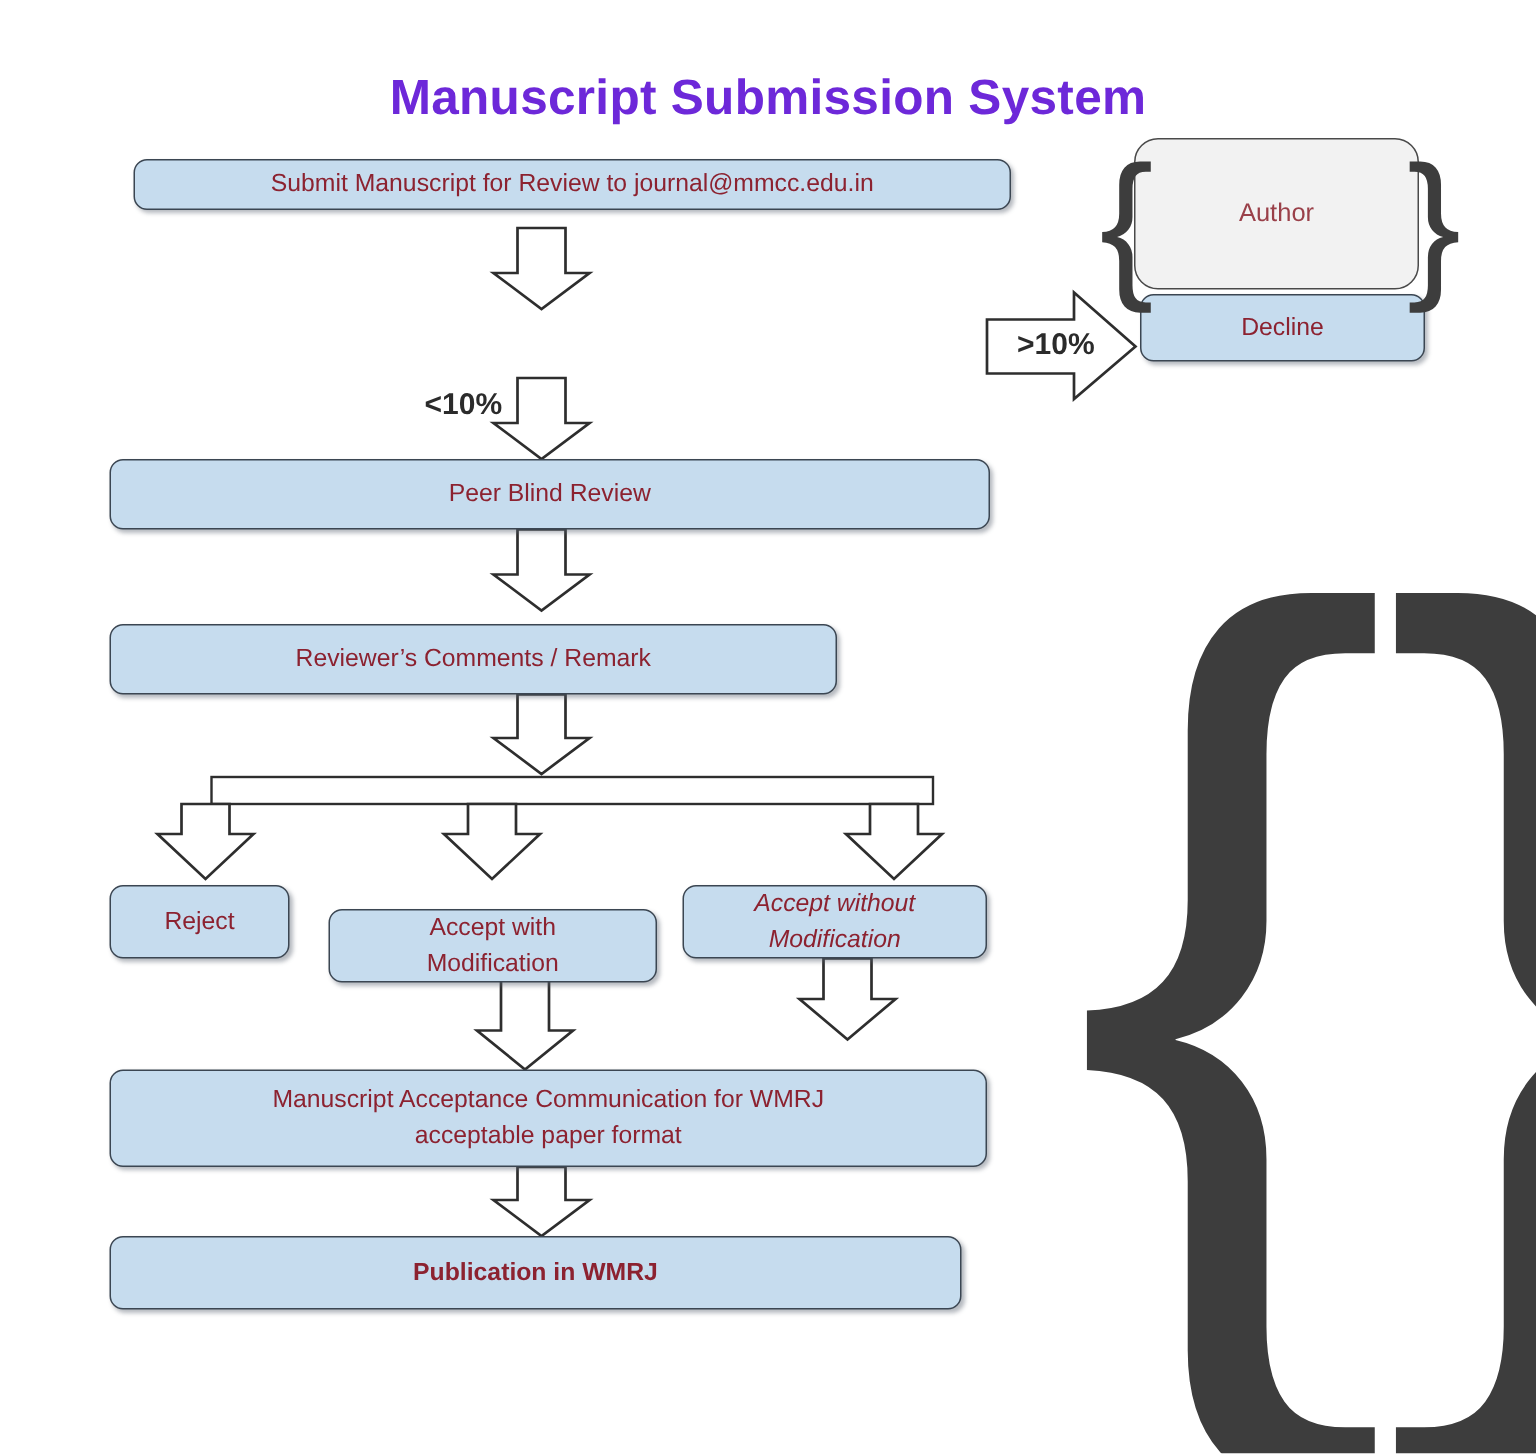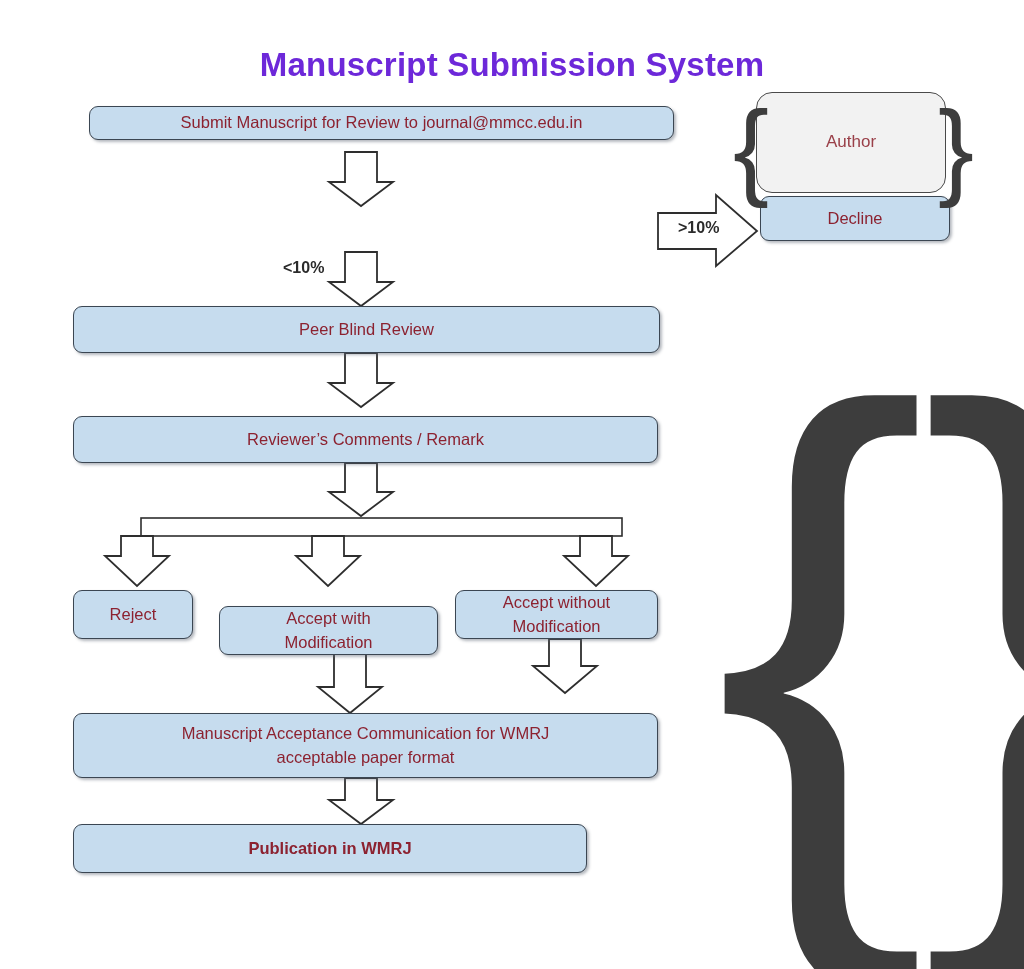--- a/index.html
+++ b/index.html
@@ -91,21 +91,21 @@
   }
   .bar-shape {
     fill: #ffffff;
     stroke: #2e2e2e;
     stroke-width: 1.6;
   }
 
   
   .edge-label {
     position: absolute;
-    font-size: 16px;
+    font-size: 20px;
     font-weight: bold;
     color: #2b2b2b;
     white-space: nowrap;
   }
 </style>
 </head>
 <body>
 
 <div id="canvas">
 
@@ -139,46 +139,46 @@
   </svg>
 
   <div class="edge-label" style="left:283px; top:259px;">&lt;10%</div>
   <div class="edge-label" style="left:678px; top:219px;">&gt;10%</div>
 
   <div class="pbox" style="left:73px; top:106px; width:585px; height:34px;margin-left:16px;">Submit Manuscript for Review to journal@mmcc.edu.in</div>
 
 
   <div class="pbox" style="left:73px; top:306px; width:587px; height:47px;">Peer Blind Review</div>
 
-  <div class="pbox" style="left:73px; top:416px; width:585px; height:47px;">Reviewer’s Comments / Remark</div>
+  <div class="pbox" style="left:73px; top:416px; width:485px; height:47px;">Reviewer’s Comments / Remark</div>
 
   <div class="pbox" style="left:73px; top:590px; width:120px; height:49px;">Reject</div>
 
   <div class="pbox" style="left:219px; top:590px; width:219px; height:49px;margin-top:16px;">
     <span>
       <span>Accept with</span><br>
       <span>Modification</span>
     </span>
   </div>
 
-  <div class="pbox" style="left:455px; top:590px; width:203px; height:49px;">
+  <div class="pbox" style="left:455px; top:590px; width:203px; height:49px;font-style:italic;">
     <span>
       <span>Accept without</span><br>
       <span>Modification</span>
     </span>
   </div>
 
   <div class="pbox" style="left:73px; top:713px; width:585px; height:65px;justify-content:center;">
     <span>
       <span>Manuscript Acceptance Communication for WMRJ</span><br>
       <span>acceptable paper format</span>
     </span>
   </div>
 
-  <div class="pbox bold" style="left:73px; top:824px; width:514px; height:49px;">Publication in WMRJ</div>
+  <div class="pbox bold" style="left:73px; top:824px; width:568px; height:49px;">Publication in WMRJ</div>
 
   <div class="pbox" style="left:760px; top:196px; width:190px; height:45px;">Decline</div>
 
   <div class="panel" style="left:756px; top:92px; width:190px; height:101px;">Author</div>
   <div class="brace" style="left:733px; top:95px; font-size:108px;">{</div>
   <div class="brace" style="left:938px; top:95px; font-size:108px;">}</div>
 
   <div class="brace" style="left:714px; top:318px; font-size:640px;">{</div>
   <div class="brace" style="left:920px; top:318px; font-size:640px;">}</div>
 

